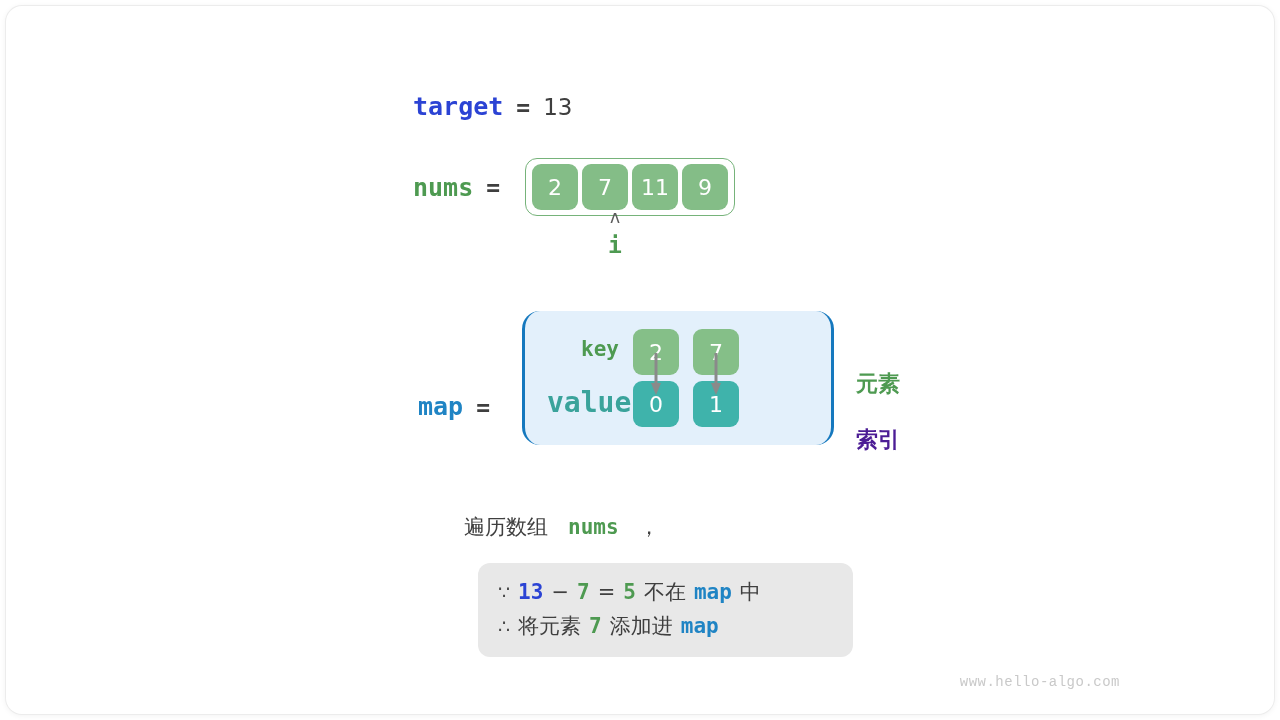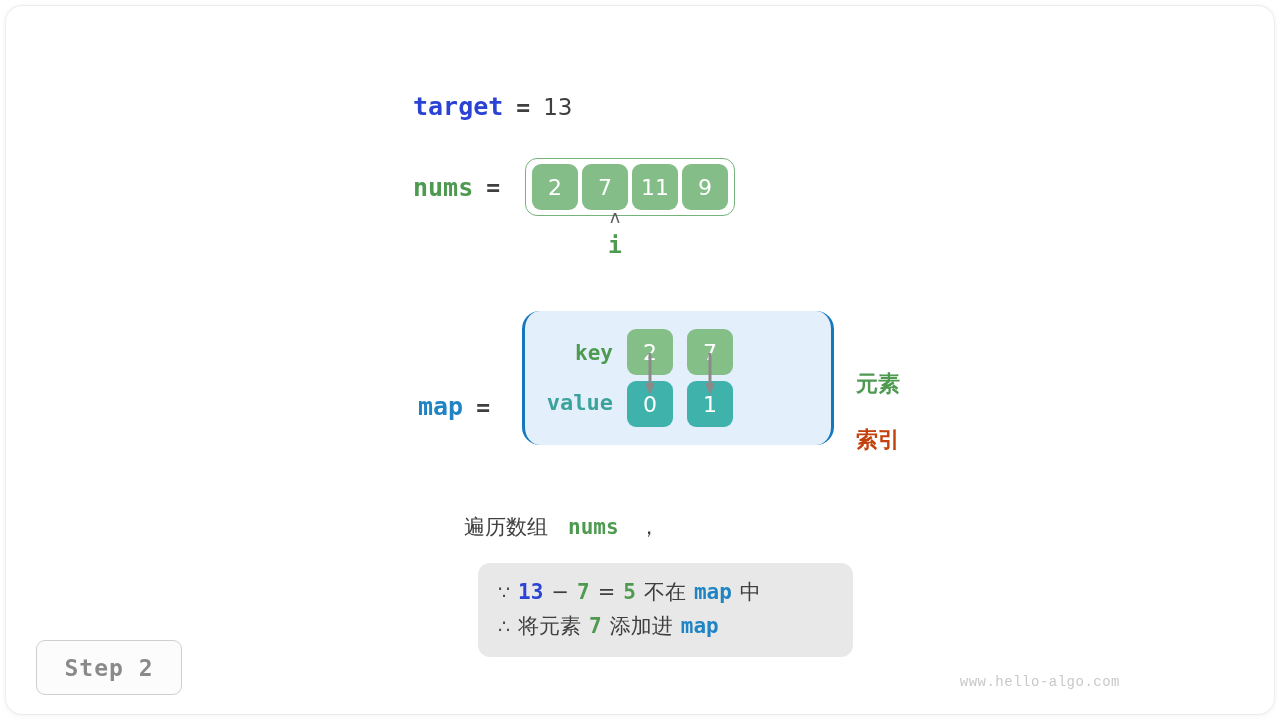--- a/index.html
+++ b/index.html
@@ -156,38 +156,38 @@
     border-right: 3px solid #1578be;
     border-radius: 18px;
     display: flex;
     align-items: center;
     box-sizing: border-box;
     position: relative;
   }
   #map-grid {
     display: flex;
     align-items: center;
-    padding-left: 16px;
+    padding-left: 22px;
     gap: 14px;
   }
   #map-rowlabels {
     display: flex;
     flex-direction: column;
     justify-content: center;
     gap: 25px;
     text-align: right;
     width: 72px;
   }
   #map-rowlabels .key-lab {
     color: #4e9a51;
     font-size: 21px;
   }
   #map-rowlabels .val-lab {
     color: #3aa39b;
-    font-size: 22px;
+    font-size: 28px;
   }
   #map-cols {
     display: flex;
     gap: 14px;
   }
   .map-col {
     display: flex;
     flex-direction: column;
     gap: 6px;
     position: relative;
@@ -225,21 +225,21 @@
     gap: 26px;
     margin-top: 32px;
   }
   #map-legend .lg-el {
     color: #4e9a51;
     font-size: 22px;
     font-family: "DejaVu Sans", sans-serif;
     font-weight: bold;
   }
   #map-legend .lg-idx {
-    color: #c2410c;
+    color: #4c1d95;
     font-size: 22px;
     font-family: "DejaVu Sans", sans-serif;
     font-weight: bold;
     text-align: center;
   }
 
   
   #caption {
     position: absolute;
     left: 464px;
@@ -399,18 +399,15 @@
     </div>
     <div class="ex-line">
       <span class="sym">∴</span>
       <span class="plain">将元素</span>
       <span class="green">7</span>
       <span class="plain">添加进</span>
       <span class="lblue">map</span>
     </div>
   </div>
 
-  <div id="step-badge">
-    <span class="mono">Step 2</span>
-  </div>
 
   <div id="watermark">www.hello-algo.com</div>
 </div>
 
 </body></html>

